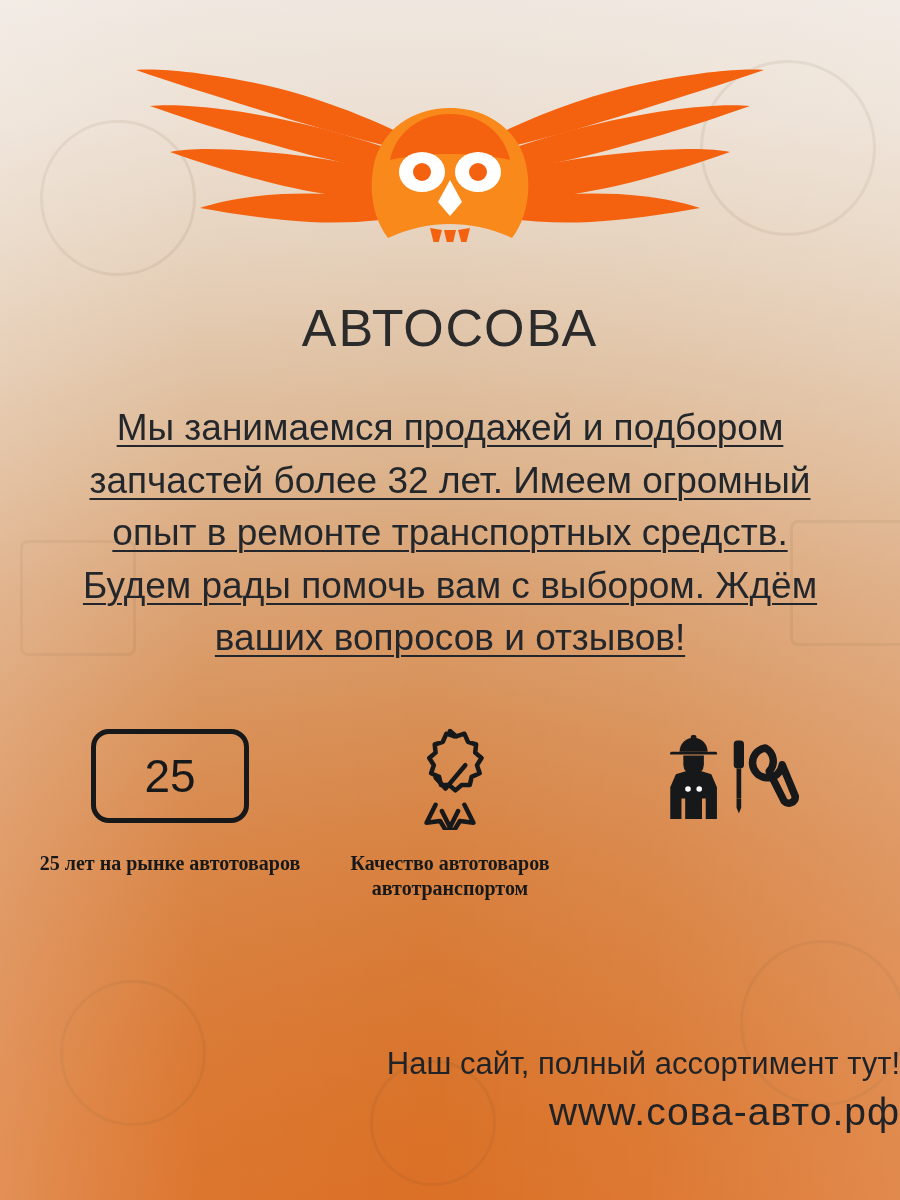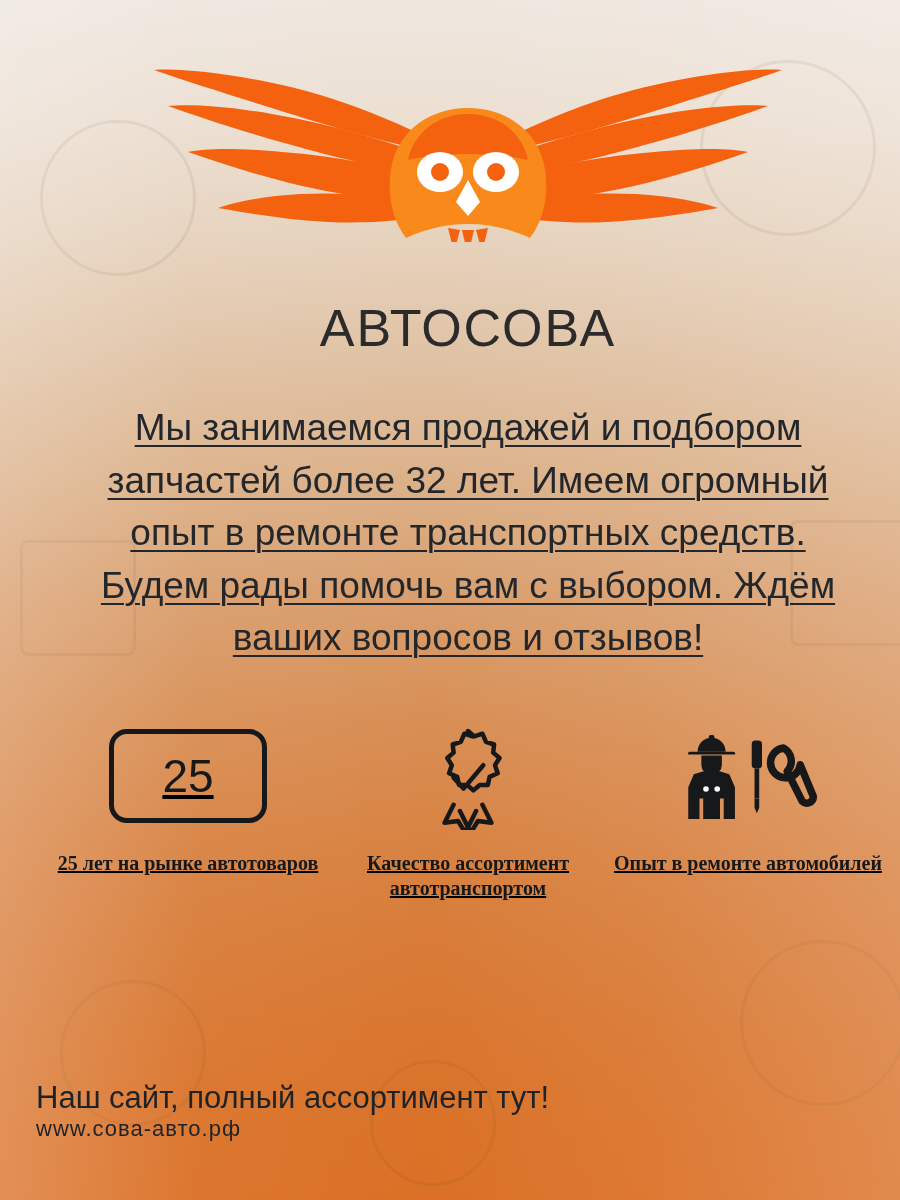--- a/index.html
+++ b/index.html
@@ -27,21 +27,20 @@
         #e0c2a4 30%,
         #dcb189 40%,
         #d99e6d 50%,
         #d88f55 60%,
         #d88343 70%,
         #d87c38 78%,
         #d9762f 86%,
         #da7228 94%,
         #db7026 100%);
     overflow: hidden;
-    padding-left: 36px;
   }
 
   
   .bg-texture {
     position: absolute;
     inset: 0;
     opacity: 0.10;
     pointer-events: none;
   }
   .bg-texture .shape {
@@ -97,21 +96,20 @@
     text-decoration-thickness: 2px;
     text-underline-offset: 5px;
   }
 
   .features {
     margin-top: 56px;
     width: 840px;
     display: flex;
     justify-content: space-between;
     align-items: flex-start;
-    text-decoration: underline;
   }
   .feature {
     width: 280px;
     display: flex;
     flex-direction: column;
     align-items: center;
   }
   .feature-icon {
     height: 110px;
     display: flex;
@@ -136,33 +134,34 @@
     display: flex;
     align-items: center;
     justify-content: center;
     font-size: 46px;
     font-family: "Liberation Sans", sans-serif;
     color: #16181a;
   }
 
   .footer {
     position: absolute;
-    bottom: 58px;
+    bottom: 66px;
     left: 0;
     right: 0;
-    text-align: left;
+    text-align: right;
     color: #1f2226;
     font-family: "Liberation Sans", sans-serif;
   }
   .footer .line1 {
     font-size: 31px;
     font-weight: 500;
   }
   .footer .line2 {
-    font-size: 22px;
+    margin-top: 8px;
+    font-size: 39px;
     font-weight: 500;
     letter-spacing: 1px;
   }
 </style>
 </head>
 <body>
 
 <div class="poster">
 
   <div class="bg-texture">
@@ -238,21 +237,21 @@
         <div class="feature-icon">
           <svg viewBox="0 0 120 120" width="108" height="108" aria-hidden="true">
             <g fill="none" stroke="#16181a" stroke-width="5" stroke-linejoin="round" stroke-linecap="round">
               <path d="M60 10 l7 6 9 -3 4 9 9 3 -1 9 7 6 -5 8 3 9 -9 4 -2 9 -9 0 -7 6 -7 -6 -9 0 -2 -9 -9 -4 3 -9 -5 -8 7 -6 -1 -9 9 -3 4 -9 9 3 Z"></path>
               <path d="M44 62 l11 12 22 -26"></path>
               <path d="M44 92 l-10 20 15 -2 8 13 12 -24"></path>
               <path d="M76 92 l10 20 -15 -2 -8 13 -12 -24"></path>
             </g>
           </svg>
         </div>
-        <div class="feature-label">Качество ассортимент автотранспортом</div>
+        <div class="feature-label">Качество автотоваров автотранспортом</div>
       </div>
 
       <div class="feature">
         <div class="feature-icon">
           <svg viewBox="0 0 160 120" width="150" height="112" aria-hidden="true">
             <g fill="#16181a">
 
               <path d="M18 34 h46 a2 2 0 0 1 2 3 h-50 a2 2 0 0 1 2 -3 Z"></path>
               <path d="M26 34 a15 15 0 0 1 30 0 Z"></path>
               <rect x="38" y="16" width="6" height="6" rx="2"></rect>
@@ -268,21 +267,20 @@
               <rect x="84" y="22" width="11" height="30" rx="4"></rect>
               <rect x="87" y="52" width="5" height="32"></rect>
               <path d="M87 84 h5 v10 l-2.5 6 -2.5 -6 Z"></path>
             </g>
             <g fill="none" stroke="#16181a" stroke-width="8" stroke-linecap="round" stroke-linejoin="round">
 
               <path d="M118 30 a16 16 0 1 0 18 18 l14 34 a7 7 0 0 1 -12 5 l-16 -32 a16 16 0 0 0 -4 -25 Z"></path>
             </g>
           </svg>
         </div>
-        <div class="feature-label">Опыт в ремонте автомобилей</div>
       </div>
 
     </div>
 
     <div class="footer">
       <div class="line1">Наш сайт, полный ассортимент тут!</div>
       <div class="line2">www.сова-авто.рф</div>
     </div>
 
   </div>

